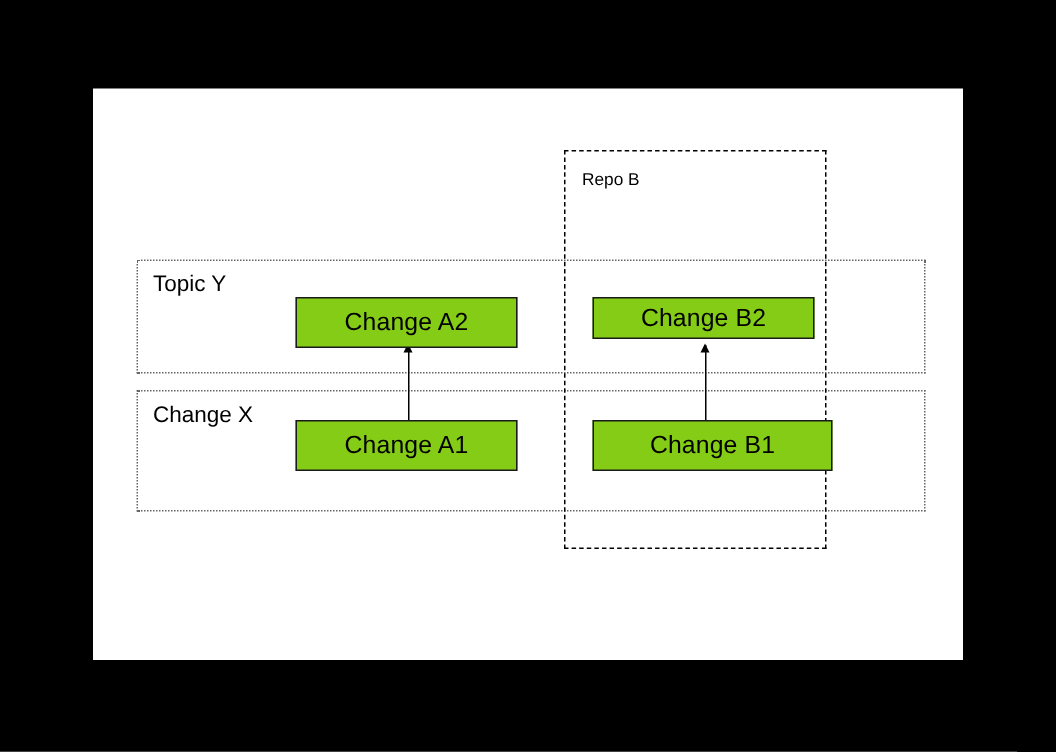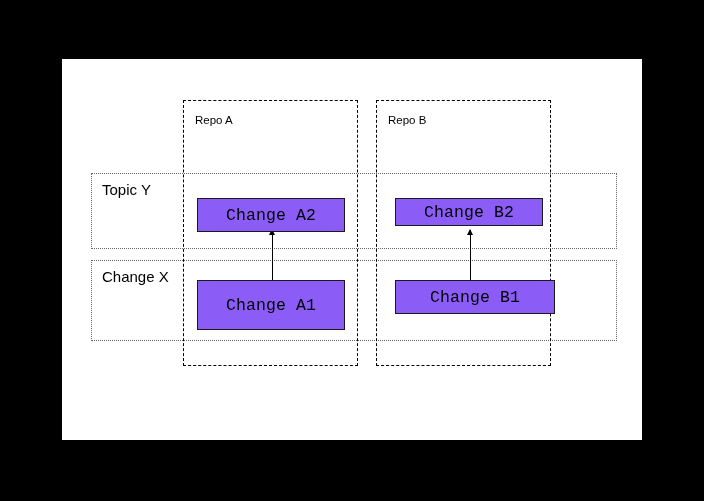--- a/index.html
+++ b/index.html
@@ -56,30 +56,29 @@
     font-size: 11.5px;
     color: #000000;
     white-space: nowrap;
     line-height: 14px;
   }
 
   
   .change-box {
     position: absolute;
     box-sizing: border-box;
-    background: #8b5cf6;
+    background: #84cc16;
     border: 1.5px solid #1a1a1a;
     display: flex;
     align-items: center;
     justify-content: center;
     font-size: 16.5px;
     color: #000000;
     white-space: nowrap;
     letter-spacing: 0.1px;
-    font-family: Liberation Mono, monospace;
   }
 
   
   .arrow-shaft {
     position: absolute;
     width: 1.3px;
     background: #000000;
   }
   .arrow-head {
     position: absolute;
@@ -96,35 +95,32 @@
 <div id="canvas">
 
   <div class="topic-group" style="left:29px; top:114px; width:526px; height:76px;">
     <span class="topic-label">Topic Y</span>
   </div>
 
   <div class="topic-group" style="left:29px; top:201px; width:526px; height:81px;">
     <span class="topic-label">Change X</span>
   </div>
 
-  <div class="repo-group" style="left:121px; top:41px; width:175px; height:266px;">
-    <span class="repo-label">Repo A</span>
-  </div>
 
   <div class="repo-group" style="left:314px; top:41px; width:175px; height:266px;">
     <span class="repo-label">Repo B</span>
   </div>
 
   <div class="arrow-shaft" style="left:210px; top:171px; height:50px;"></div>
   <div class="arrow-head" style="left:206.8px; top:170px;"></div>
 
   <div class="arrow-shaft" style="left:408px; top:171px; height:50px;"></div>
   <div class="arrow-head" style="left:404.8px; top:170px;"></div>
 
   <div class="change-box" style="left:135px; top:139px; width:148px; height:34px;">Change A2</div>
 
   <div class="change-box" style="left:333px; top:139px; width:148px; height:28px;">Change B2</div>
 
-  <div class="change-box" style="left:135px; top:221px; width:148px; height:50px;">Change A1</div>
+  <div class="change-box" style="left:135px; top:221px; width:148px; height:34px;">Change A1</div>
 
   <div class="change-box" style="left:333px; top:221px; width:160px; height:34px;">Change B1</div>
 
 </div>
 
 </body></html>

